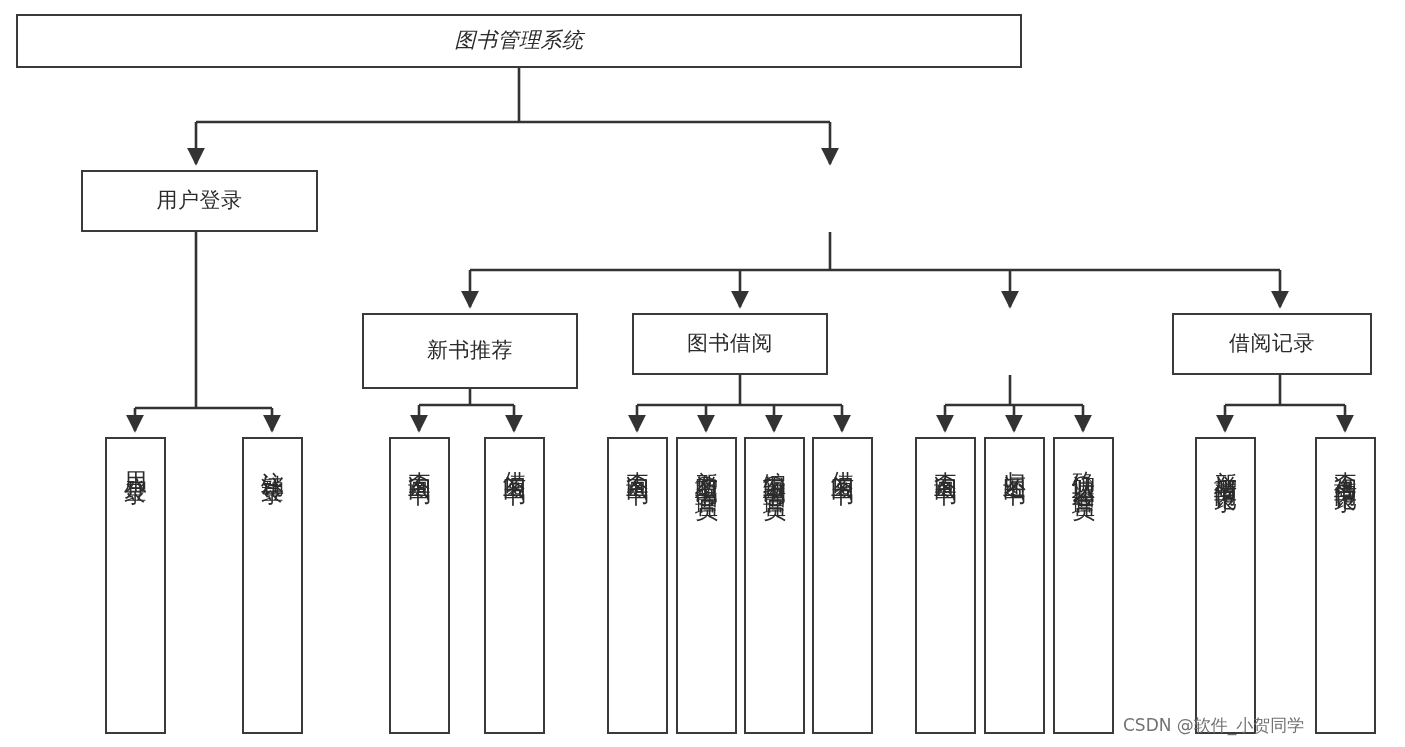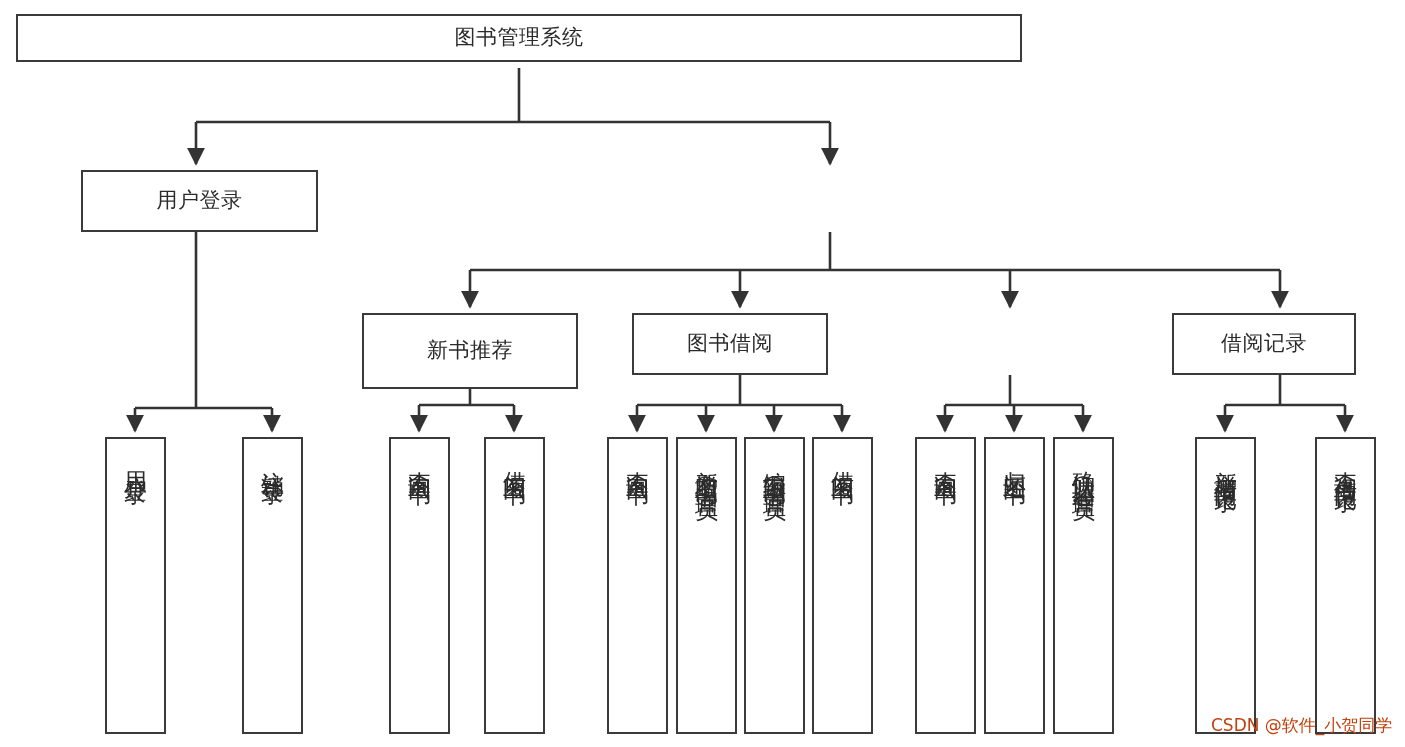--- a/index.html
+++ b/index.html
@@ -53,24 +53,24 @@
   }
   .node.vert .label {
     writing-mode: vertical-rl;
     text-orientation: upright;
     font-size: 23px;
     letter-spacing: 4px;
     line-height: 1;
   }
   .watermark {
     position: absolute;
-    left: 1211px;
+    left: 1123px;
     top: 714px;
     font-size: 17px;
-    color: #c2410c;
+    color: #737373;
     white-space: nowrap;
     font-family: "DejaVu Sans", "Liberation Sans", sans-serif;
   }
 </style>
 </head>
 <body>
 
 <div id="canvas">
 
   <svg class="edges" viewBox="0 0 1405 747" xmlns="http://www.w3.org/2000/svg">
@@ -119,35 +119,35 @@
       <path d="M 1014 405 L 1014 431" marker-end="url(#arrow)"></path>
       <path d="M 1083 405 L 1083 431" marker-end="url(#arrow)"></path>
 
       <path d="M 1280 375 L 1280 405"></path>
       <path d="M 1225 405 L 1345 405"></path>
       <path d="M 1225 405 L 1225 431" marker-end="url(#arrow)"></path>
       <path d="M 1345 405 L 1345 431" marker-end="url(#arrow)"></path>
     </g>
   </svg>
 
-  <div class="node horiz" style="left:16px; top:14px; width:1006px; height:48px;">
+  <div class="node horiz" style="left:16px; top:14px; width:1006px; height:54px;font-style:italic;">
     <span class="label">图书管理系统</span>
   </div>
 
   <div class="node horiz" style="left:81px; top:170px; width:237px; height:62px;">
     <span class="label">用户登录</span>
   </div>
 
   <div class="node horiz" style="left:362px; top:313px; width:216px; height:76px;">
     <span class="label">新书推荐</span>
   </div>
   <div class="node horiz" style="left:632px; top:313px; width:196px; height:62px;">
     <span class="label">图书借阅</span>
   </div>
-  <div class="node horiz" style="left:1172px; top:313px; width:184px; height:62px;align-items:center;">
+  <div class="node horiz" style="left:1172px; top:313px; width:200px; height:62px;align-items:center;">
     <span class="label">借阅记录</span>
   </div>
 
   <div class="node vert" style="left:105px; top:437px; width:61px; height:297px;">
     <span class="label">用户登录</span>
   </div>
   <div class="node vert" style="left:242px; top:437px; width:61px; height:297px;">
     <span class="label">注销登录</span>
   </div>
 

